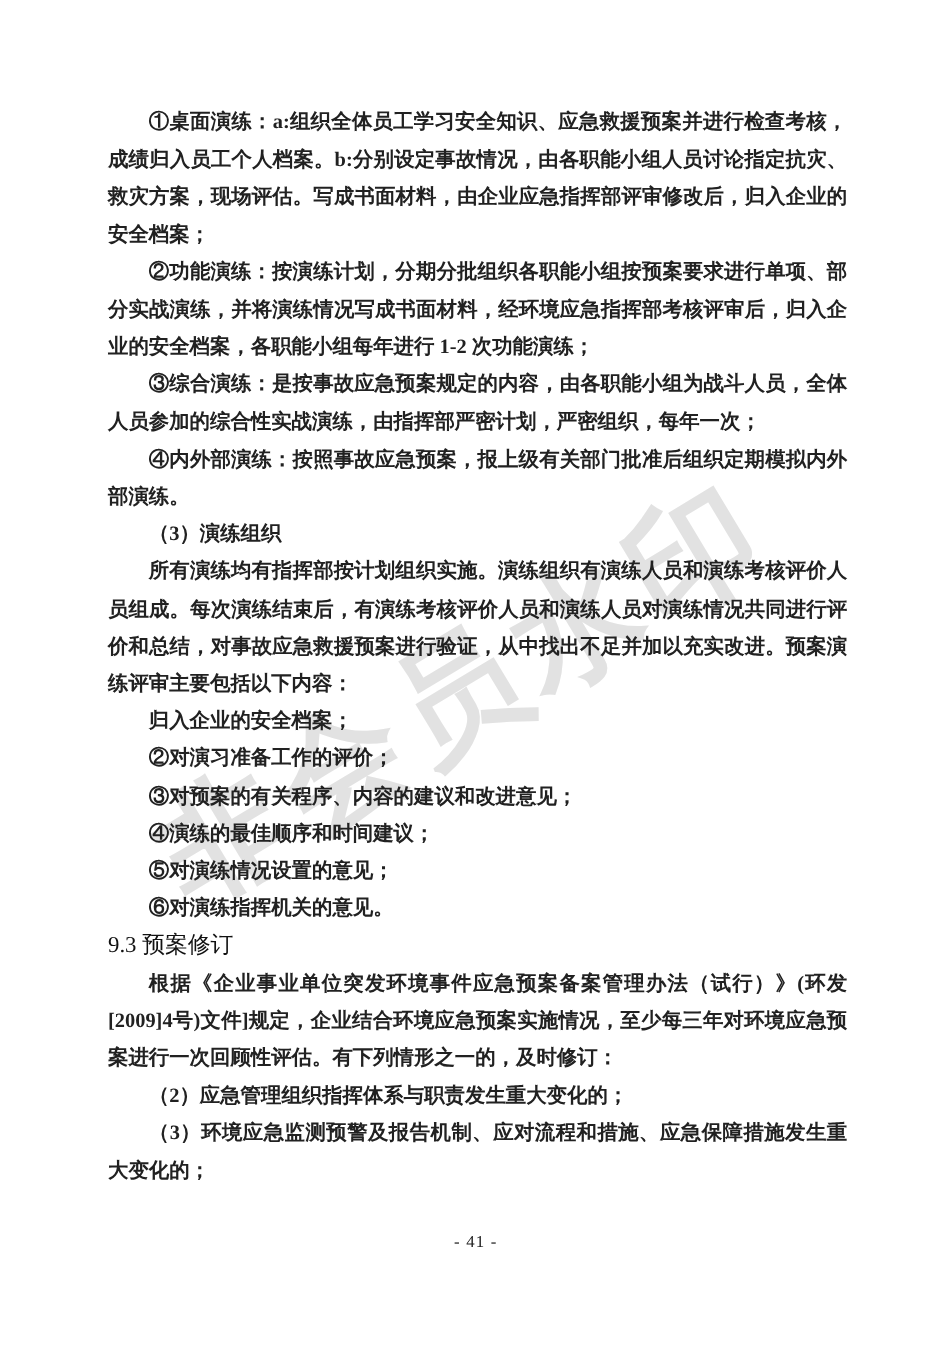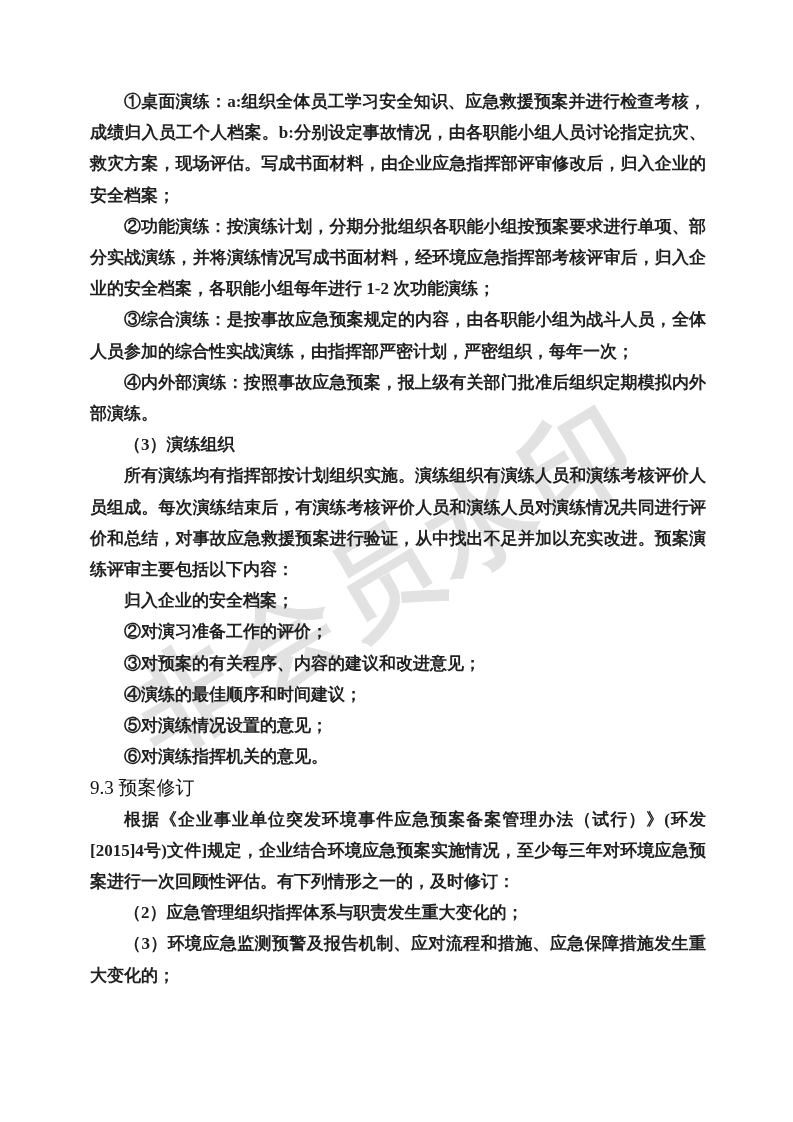--- a/index.html
+++ b/index.html
@@ -84,19 +84,22 @@
     <p class="body-p">所有演练均有指挥部按计划组织实施。演练组织有演练人员和演练考核评价人员组成。每次演练结束后，有演练考核评价人员和演练人员对演练情况共同进行评价和总结，对事故应急救援预案进行验证，从中找出不足并加以充实改进。预案演练评审主要包括以下内容：</p>
     <p class="body-p">归入企业的安全档案；</p>
     <p class="body-p">②对演习准备工作的评价；</p>
     <p class="body-p">③对预案的有关程序、内容的建议和改进意见；</p>
     <p class="body-p">④演练的最佳顺序和时间建议；</p>
     <p class="body-p">⑤对演练情况设置的意见；</p>
     <p class="body-p">⑥对演练指挥机关的意见。</p>
 
     <h2 class="heading">9.3 预案修订</h2>
 
-    <p class="body-p">根据《企业事业单位突发环境事件应急预案备案管理办法（试行）》(环发[2015]4号)文件]规定，企业结合环境应急预案实施情况，至少每三年对环境应急预案进行一次回顾性评估。有下列情形之一的，及时修订：</p>
+    <p class="body-p">根据《企业事业单位突发环境事件应急预案备案管理办法（试行）》(环发[2009]4号)文件]规定，企业结合环境应急预案实施情况，至少每三年对环境应急预案进行一次回顾性评估。有下列情形之一的，及时修订：</p>
     <p class="body-p">（2）应急管理组织指挥体系与职责发生重大变化的；</p>
     <p class="body-p">（3）环境应急监测预警及报告机制、应对流程和措施、应急保障措施发生重大变化的；</p>
   </div>
 
+  <div class="footer">
+    <span class="page-num">- 41 -</span>
+  </div>
 
 </div>
 
 </body></html>

